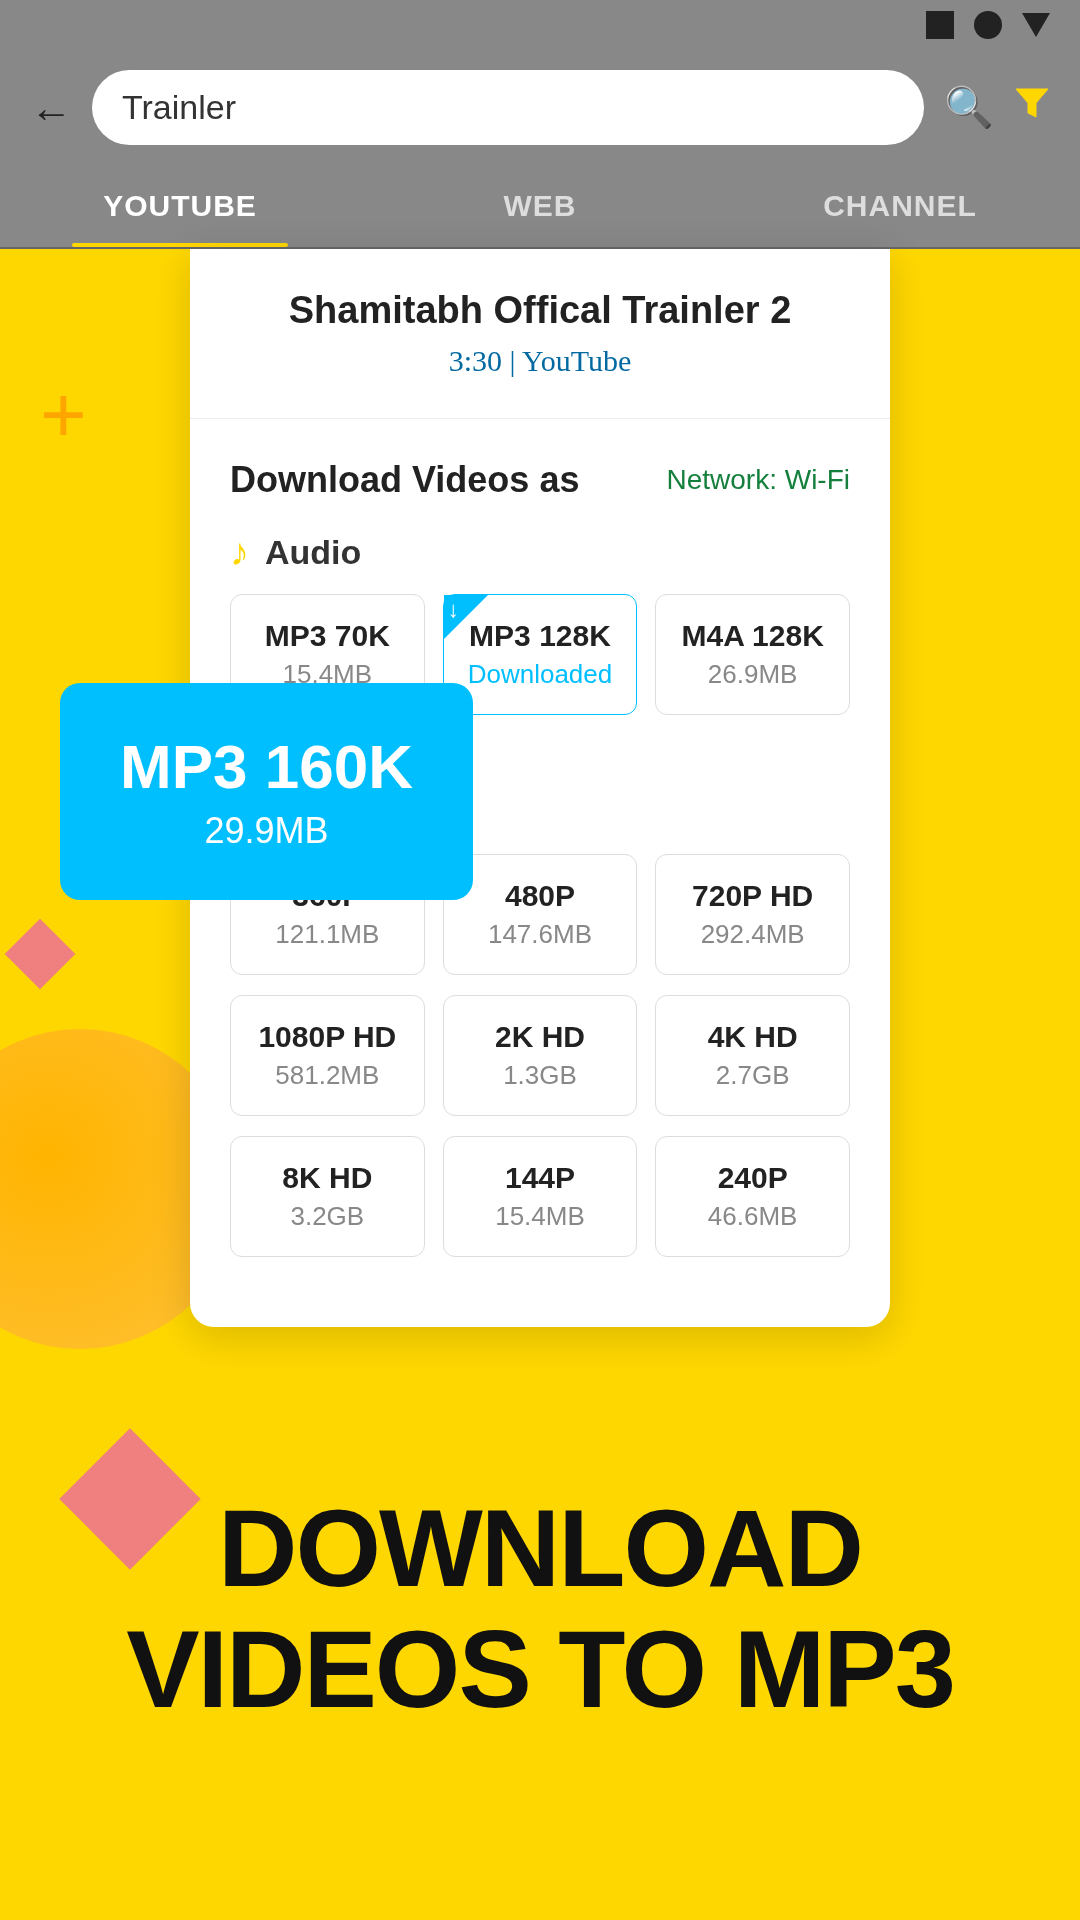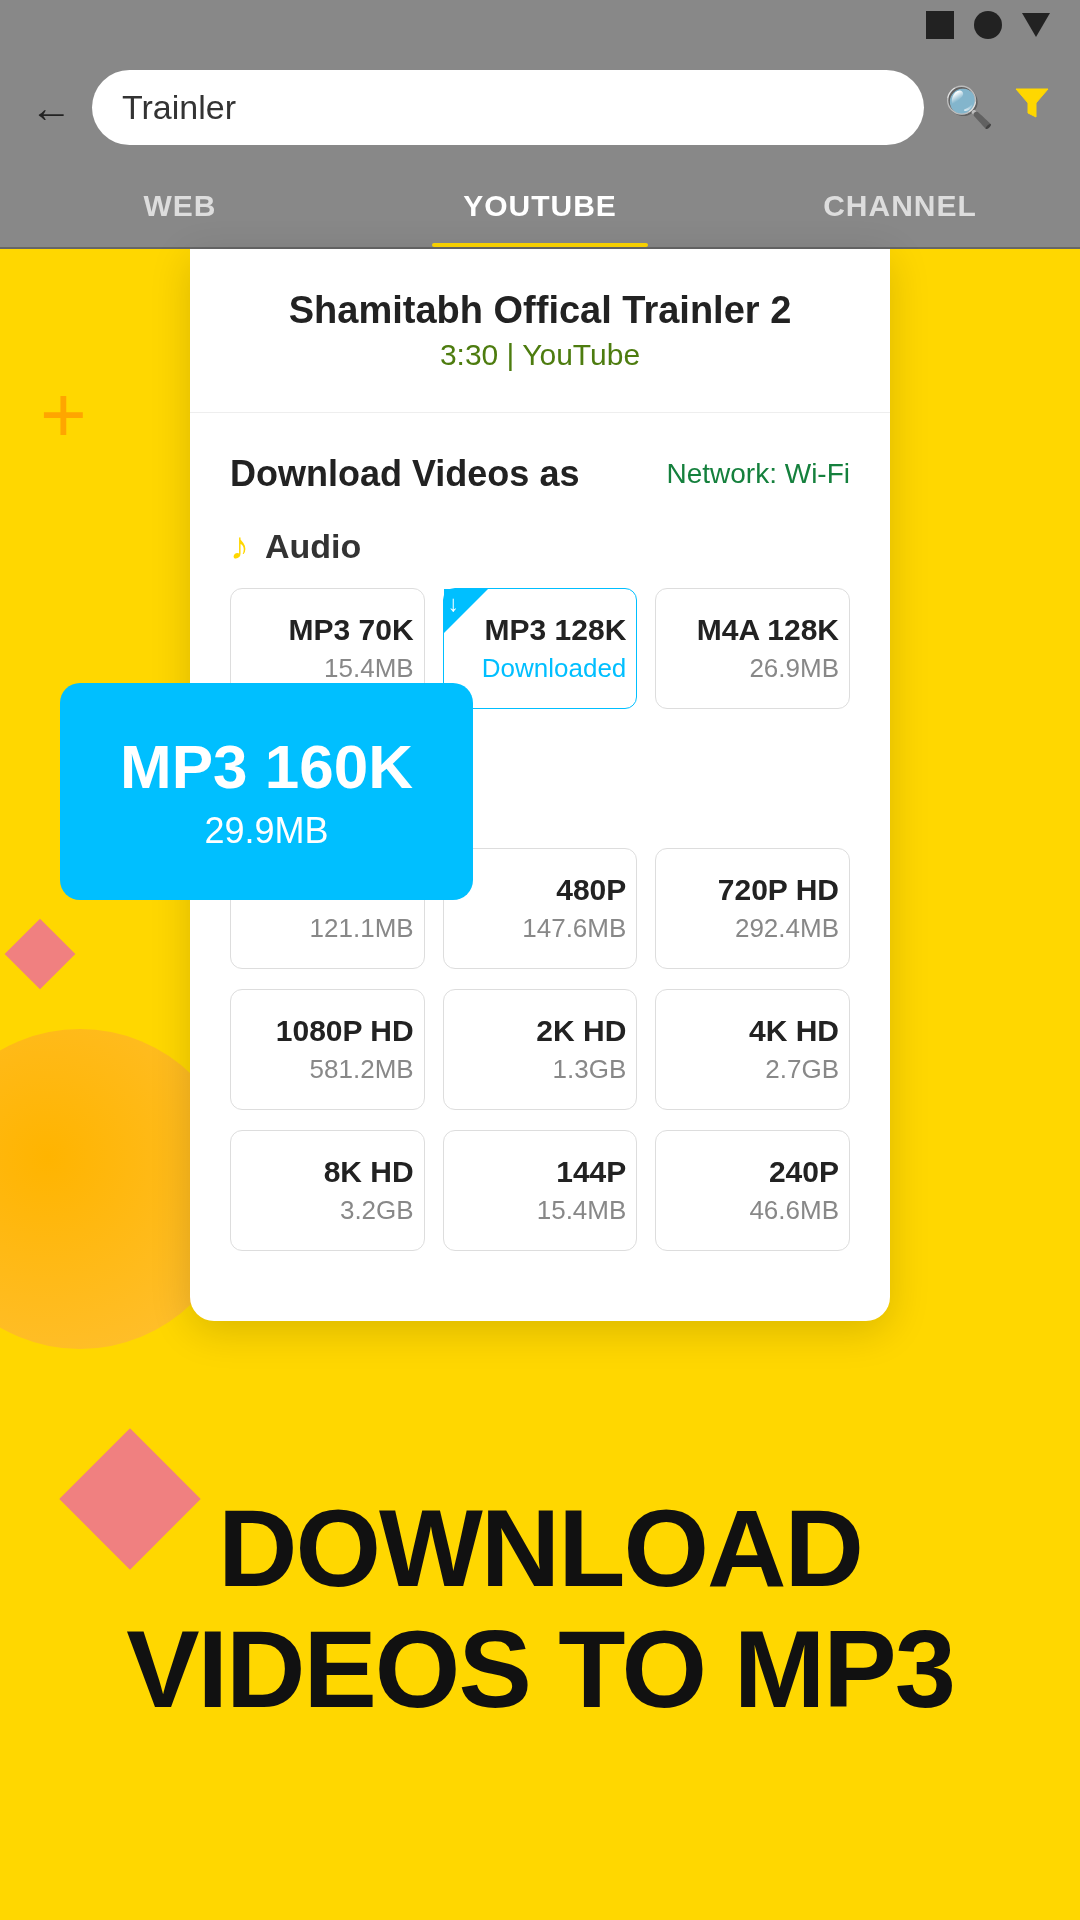--- a/index.html
+++ b/index.html
@@ -183,28 +183,29 @@
       border-radius: 0 0 24px 24px;
       padding: 40px 40px 50px;
       box-shadow: 0 10px 40px rgba(0,0,0,0.15);
     }
 
     .video-title {
       text-align: center;
       font-size: 38px;
       font-weight: 600;
       color: #222;
-      margin-bottom: 6px;
+      margin-bottom: 12px;
     }
 
     .video-meta {
       text-align: center;
       font-size: 30px;
-      color: #4d7c0f;
+      color: #0369a1;
       margin-bottom: 40px;
+      font-family: Liberation Serif, serif;
     }
 
     .divider {
       height: 1px;
       background: #eee;
       margin: 0 -40px 40px;
     }
 
     .section-header {
       display: flex;
@@ -248,21 +249,21 @@
       display: grid;
       grid-template-columns: 1fr 1fr 1fr;
       gap: 18px;
       margin-bottom: 20px;
     }
 
     .format-btn {
       border: 1.5px solid #ddd;
       border-radius: 12px;
       padding: 24px 10px;
-      text-align: right;
+      text-align: center;
       cursor: pointer;
       background: white;
       position: relative;
     }
 
     .format-btn.downloaded {
       border-color: #00BFFF;
       background: white;
     }
 
@@ -369,22 +370,22 @@
   <button class="search-icon-btn">🔍</button>
   <button class="filter-icon-btn">
     
     <svg width="36" height="36" viewBox="0 0 36 36" fill="none" xmlns="http://www.w3.org/2000/svg">
       <polygon points="2,4 34,4 22,18 22,32 14,28 14,18" fill="#FFD700" stroke="#FFD700" stroke-width="1"></polygon>
     </svg>
   </button>
 </div>
 
 <div class="tabs">
+  <div class="tab active">YOUTUBE</div>
   <div class="tab">WEB</div>
-  <div class="tab active">YOUTUBE</div>
   <div class="tab">CHANNEL</div>
 </div>
 
 <div style="position: relative; background: #FFD700; min-height: 1580px;">
 
   <div class="deco-plus">+</div>
   <div class="deco-diamond-small"></div>
   <div class="deco-circle-large"></div>
   <div class="deco-diamond-bottom"></div>
 

